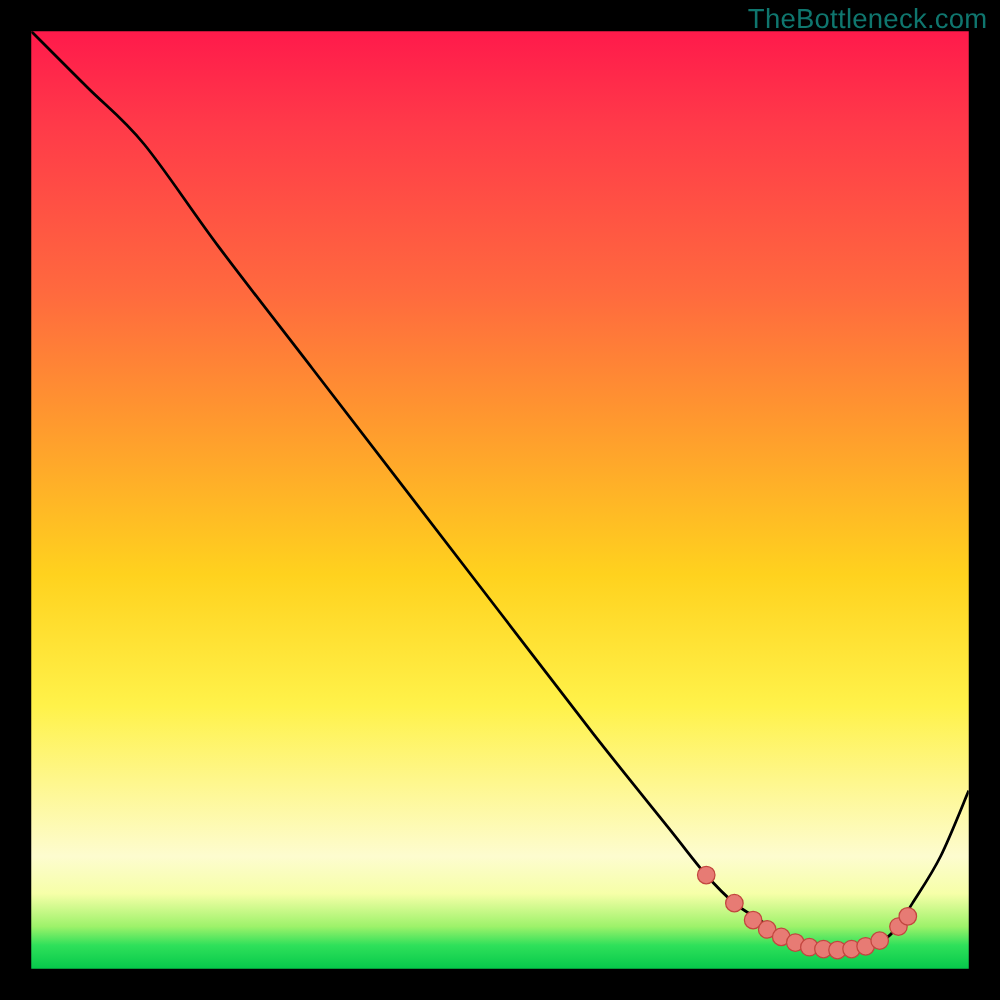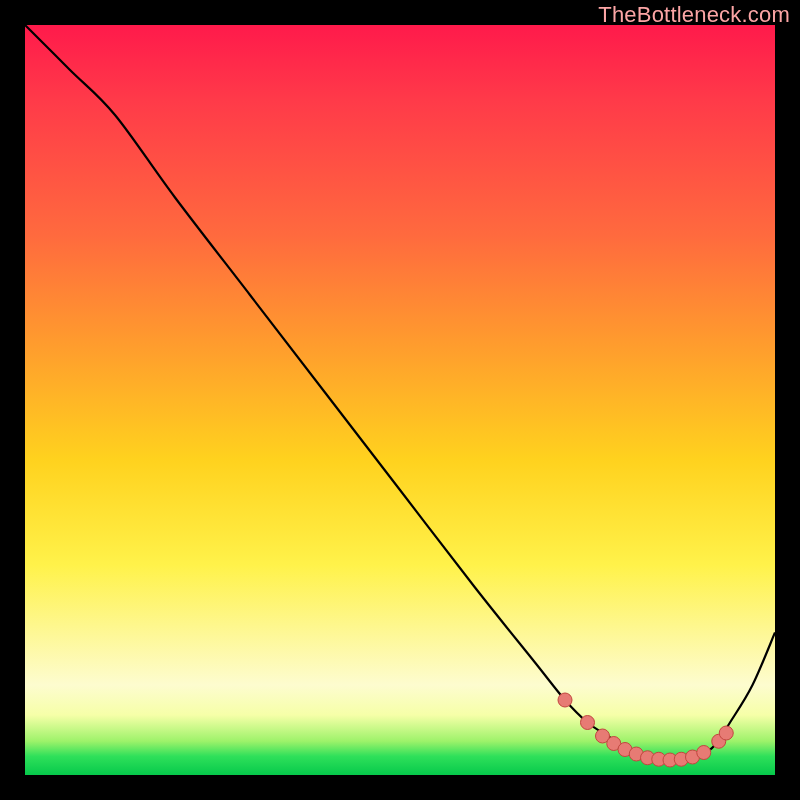--- a/index.html
+++ b/index.html
@@ -45,21 +45,21 @@
     width: 750px;
     height: 750px;
     pointer-events: none;
   }
   .attribution {
     position: absolute;
     top: 2px;
     right: 10px;
     font-family: Arial, Helvetica, sans-serif;
     font-size: 22px;
-    color: #fca5a5;
+    color: #0f766e;
     letter-spacing: 0.2px;
   }
 </style>
 </head>
 <body>
 
 <div class="stage">
   <div class="plot">
     <svg class="curve" viewBox="0 0 750 750" preserveAspectRatio="none">
       <path id="curve-path" fill="none" stroke="#000000" stroke-width="2.2" d="M 0 0 C 7.5 7.5, 30 30, 45 45 C 60 60, 72.5 68.75, 90 90 C 107.5 111.25, 127.5 142.5, 150 172.5 C 172.5 202.5, 200 237.5, 225 270 C 250 302.5, 275 335, 300 367.5 C 325 400, 350 432.5, 375 465 C 400 497.5, 427.5 533.75, 450 562.5 C 472.5 591.25, 495.00000000000006 618.75, 510.00000000000006 637.5 C 525 656.25, 531.25 665, 540 675 C 548.75 685, 555 691.25, 562.5 697.5 C 570 703.75, 578.75 708.125, 585 712.5 C 591.25 716.875, 595 720.625, 600 723.75 C 605 726.875, 610 729.375, 615 731.25 C 620 733.125, 625 734.375, 630 735 C 635 735.625, 640 735, 645 735 C 650 735, 655 735.625, 660 735 C 665 734.375, 670 733.75, 675 731.25 C 680 728.75, 685 725.625, 690 720 C 695 714.375, 698.75 707.5, 705 697.5 C 711.25 687.5, 720 675, 727.5 660 C 735 645, 746.25 616.25, 750 607.5"></path>

